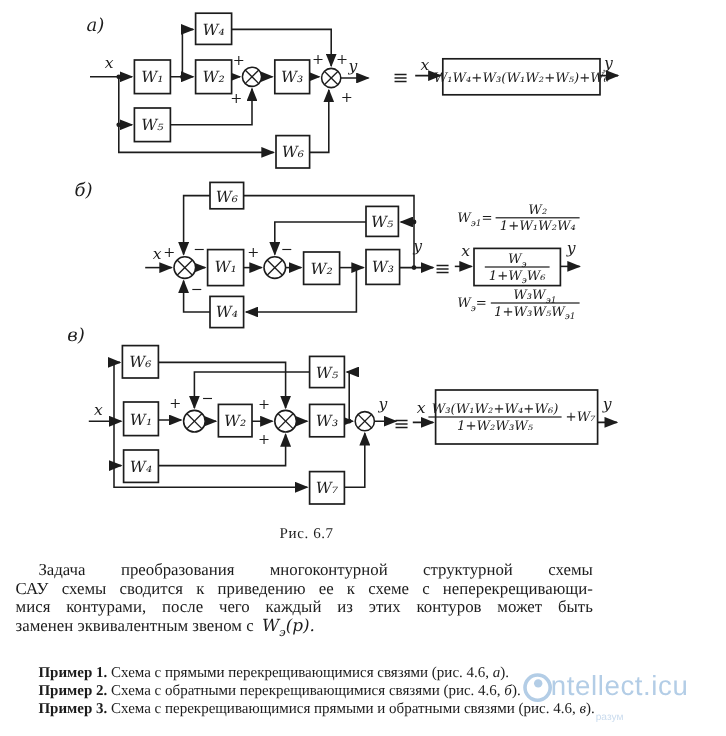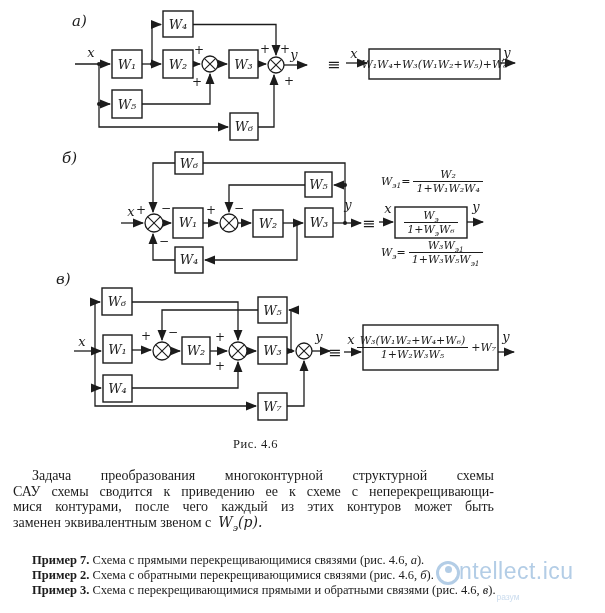--- a/index.html
+++ b/index.html
@@ -283,28 +283,28 @@
   </svg>
 
   <div class="overlay center-box math" style="left:363px;top:325px;width:127px;height:45px">
     <span class="frac">
       <span class="num">W₃(W₁W₂+W₄+W₆)</span>
       <span class="den">1+W₂W₃W₅</span>
     </span>
     <span style="margin-left:3px">+W₇</span>
   </div>
 
-  <div class="caption" style="left:233px;top:437px;width:80px">Рис. 4.6</div>
+  <div class="caption" style="left:233px;top:437px;width:80px">Рис. 6.7</div>
 
   <div class="para" style="left:13px;top:468px">
     <div class="jline indent">Задача преобразования многоконтурной структурной схемы</div>
     <div class="jline">САУ схемы сводится к приведению ее к схеме с неперекрещивающи-</div>
     <div class="jline">мися контурами, после чего каждый из этих контуров может быть</div>
     <div class="lastline"><span>заменен эквивалентным звеном с</span>&nbsp;&nbsp;<span class="math">W<sub>э</sub>(p).</span></div>
   </div>
 
   <div class="examples" style="left:32px;top:553px;width:500px">
-    <div><b>Пример 7.</b> <span>Схема с прямыми перекрещивающимися связями (рис. 4.6, <i>а</i>).</span></div>
+    <div><b>Пример 1.</b> <span>Схема с прямыми перекрещивающимися связями (рис. 4.6, <i>а</i>).</span></div>
     <div><b>Пример 2.</b> <span>Схема с обратными перекрещивающимися связями (рис. 4.6, <i>б</i>).</span></div>
     <div><b>Пример 3.</b> <span>Схема с перекрещивающимися прямыми и обратными связями (рис. 4.6, <i>в</i>).</span></div>
   </div>
 
 </div>
 
 </body></html>

